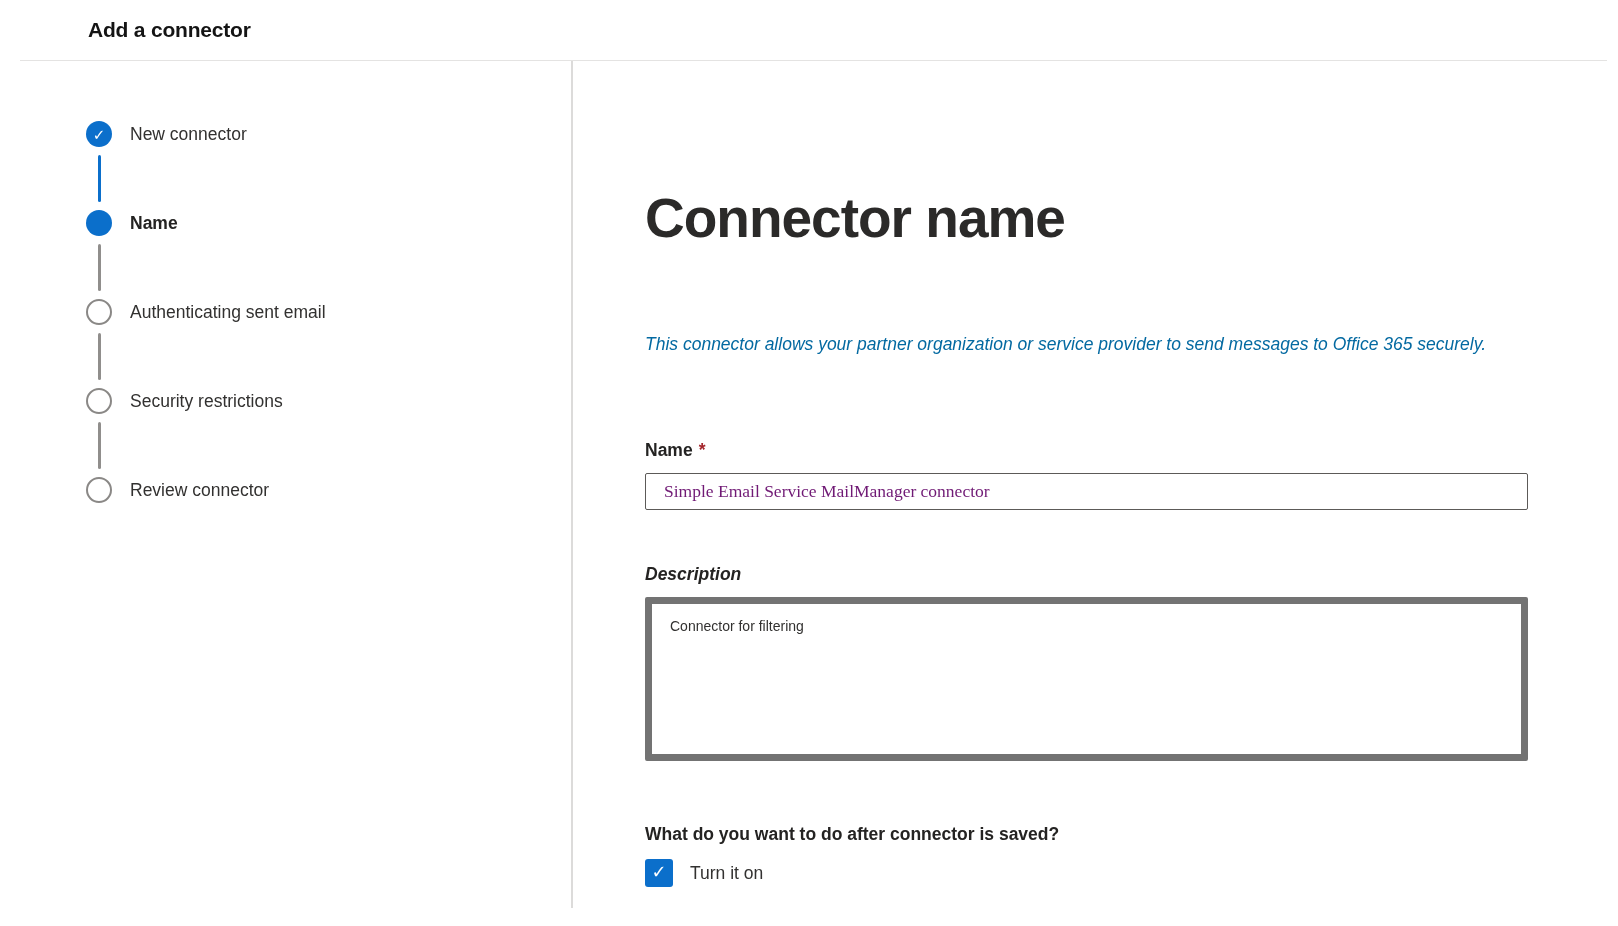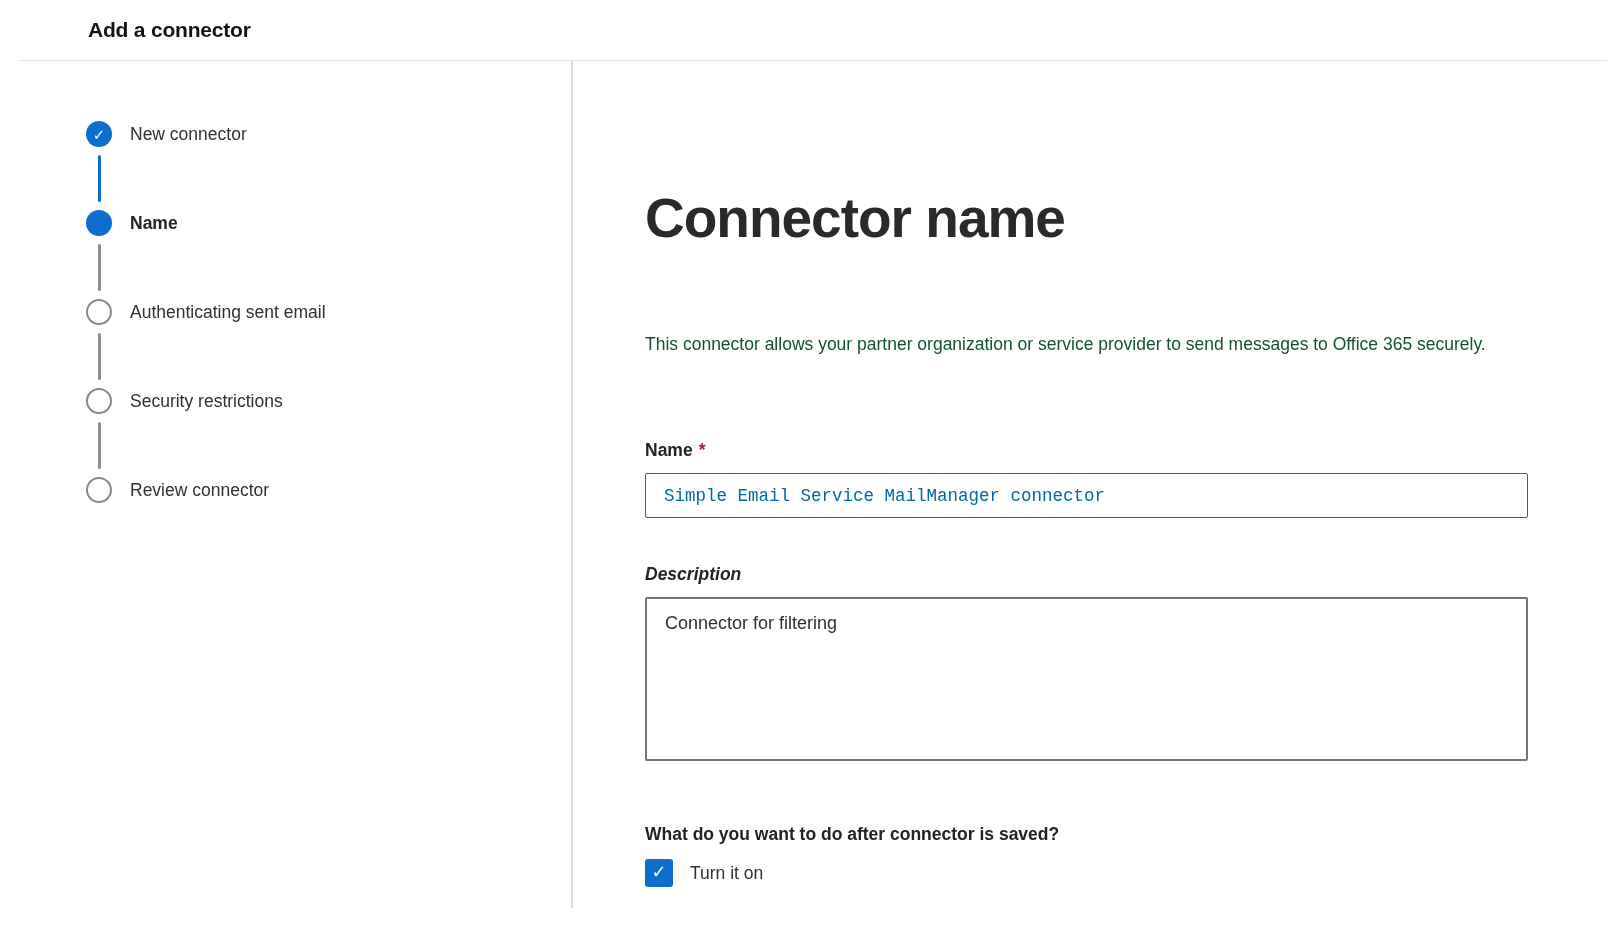--- a/index.html
+++ b/index.html
@@ -110,59 +110,60 @@
     color: #2b2a29;
     text-align: center;
   }
   .intro-text {
     position: absolute;
     left: 645px;
     top: 331px;
     width: 860px;
     font-size: 17.5px;
     line-height: 27px;
-    color: #14532d;
+    color: #0369a1;
+    font-style: italic;
   }
   .field-label {
     position: absolute;
     left: 645px;
     font-size: 17.5px;
     font-weight: 700;
     color: #242322;
     text-align: center;
   }
   .name-label-row { top: 440px; }
   .required-marker { color: #a4262c; font-weight: 700; margin-left: 6px; }
   .text-input {
     position: absolute;
     left: 645px;
     top: 473px;
     width: 883px;
-    height: 45px;
+    height: 37px;
     border: 1px solid #5c5a58;
     border-radius: 2px;
     padding: 0 18px;
-    font-family: Liberation Mono, monospace;
-    font-size: 17.5px;
-    color: #0369a1;
+    font-family: Liberation Serif, serif;
+    font-size: 17.5px;
+    color: #701a75;
     background: #ffffff;
     outline: none;
   }
   .desc-label { top: 564px; font-style: italic; }
   .text-area {
     position: absolute;
     left: 645px;
     top: 597px;
     width: 883px;
     height: 164px;
-    border: 2px solid #737373;
+    border: 7px solid #737373;
     border-radius: 2px;
     padding: 14px 18px;
     font-family: "Liberation Sans", "DejaVu Sans", sans-serif;
-    font-size: 18px;
+    font-size: 14px;
     color: #323130;
     background: #ffffff;
     resize: none;
     outline: none;
   }
   .after-save-question {
     position: absolute;
     left: 645px;
     top: 824px;
     font-size: 17.5px;

